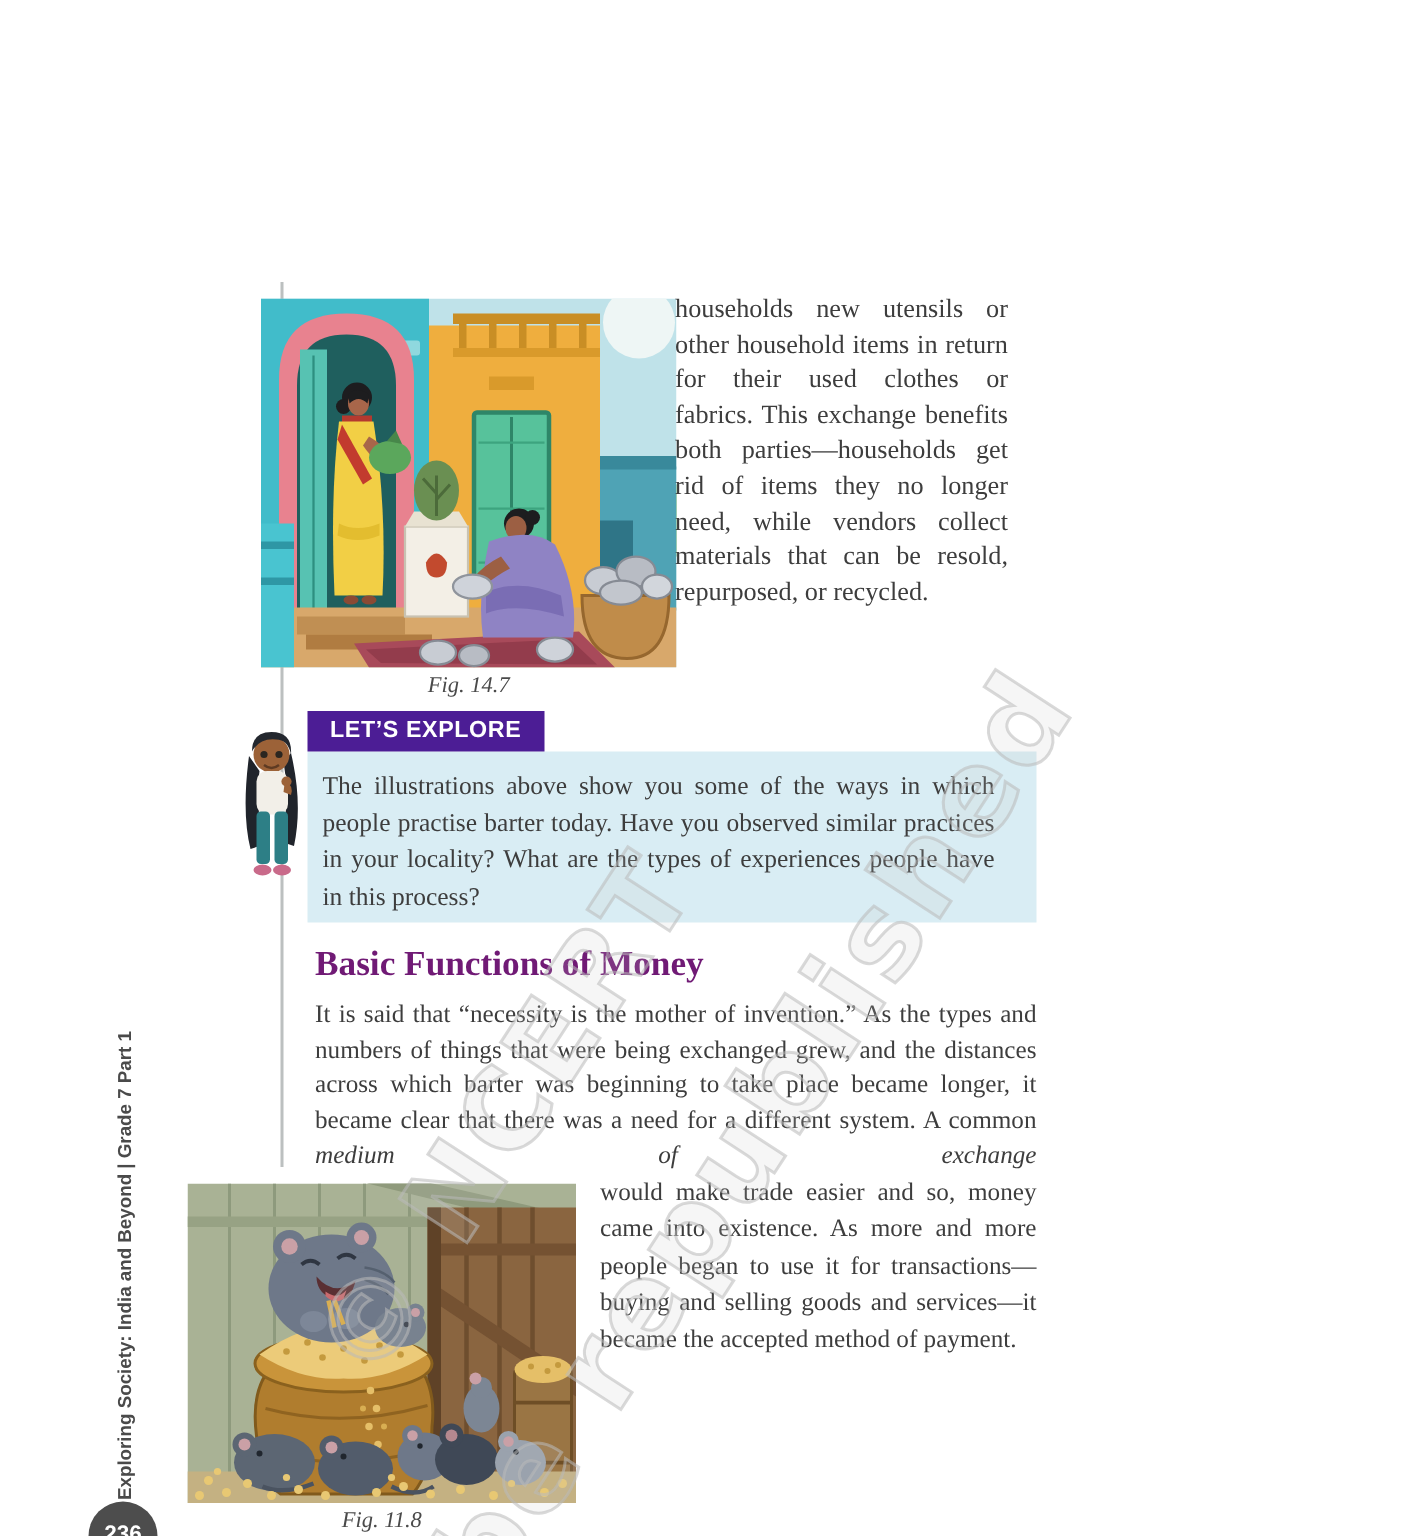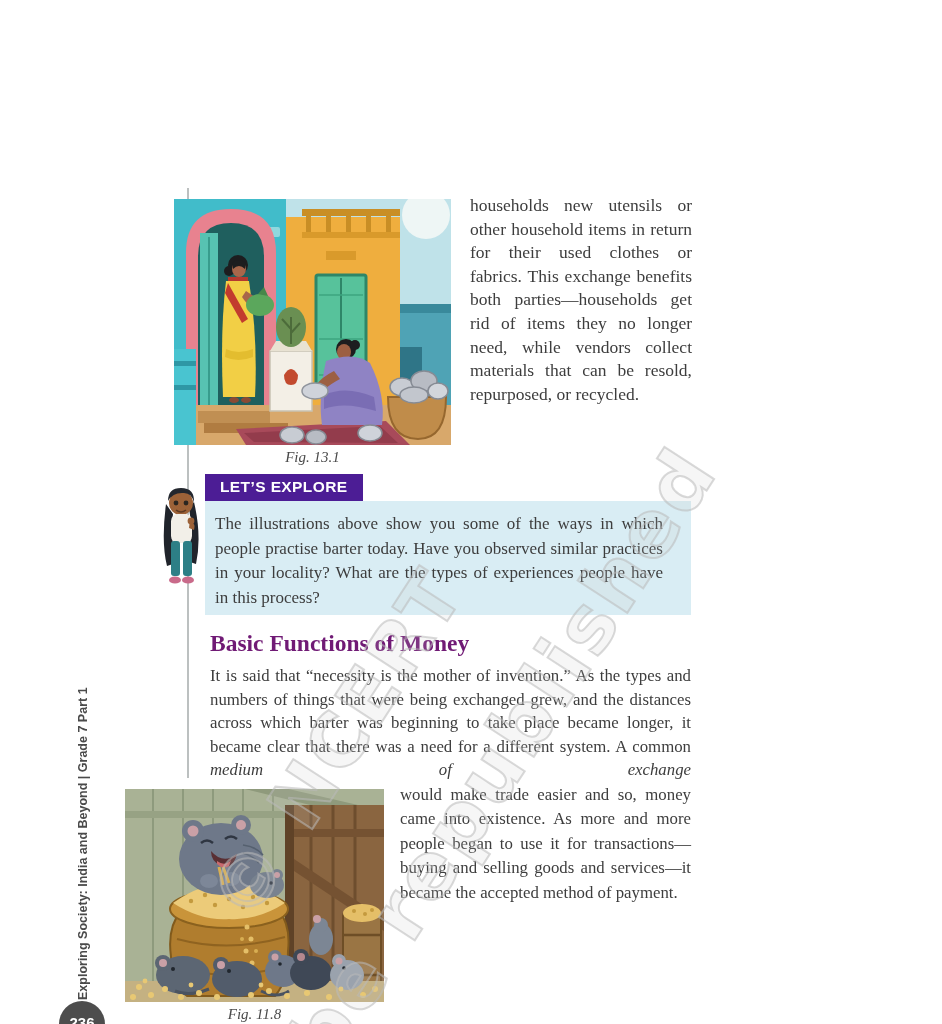--- a/index.html
+++ b/index.html
@@ -31,21 +31,21 @@
     font-size: 15px;
     color: #4a4a4a;
     margin-top: 4px;
     font-family: "Liberation Serif", serif;
   }
   #fig1 { left: 174px; top: 199px; width: 277px; }
   #fig2 { left: 125px; top: 789px; width: 259px; }
 
   .intro-col {
     position: absolute;
-    left: 470px; top: 194px; width: 222px;
+    left: 450px; top: 194px; width: 222px;
     font-size: 17.5px;
     line-height: 23.6px;
     text-align: justify;
     z-index: 2;
   }
   .explore-banner {
     position: absolute;
     left: 205px; top: 474px;
     background: #4c1d95;
     color: #ffffff;
@@ -226,21 +226,21 @@
 
       <path d="M214,198 Q214,240 244,240 Q272,240 272,198 Z" fill="#c08c4a" stroke="#96672e" stroke-width="2"></path>
       <ellipse cx="228" cy="188" rx="12" ry="9" fill="#c8ccd3" stroke="#868b94" stroke-width="1.5"></ellipse>
       <ellipse cx="250" cy="182" rx="13" ry="10" fill="#b8bcc4" stroke="#868b94" stroke-width="1.5"></ellipse>
       <ellipse cx="264" cy="192" rx="10" ry="8" fill="#d2d6dc" stroke="#868b94" stroke-width="1.5"></ellipse>
       <ellipse cx="240" cy="196" rx="14" ry="8" fill="#c2c6cd" stroke="#868b94" stroke-width="1.5"></ellipse>
       <ellipse cx="118" cy="236" rx="12" ry="8" fill="#c8ccd3" stroke="#868b94" stroke-width="1.5"></ellipse>
       <ellipse cx="142" cy="238" rx="10" ry="7" fill="#b8bcc4" stroke="#868b94" stroke-width="1.5"></ellipse>
       <ellipse cx="196" cy="234" rx="12" ry="8" fill="#cfd3da" stroke="#868b94" stroke-width="1.5"></ellipse>
     </svg>
-    <div class="fig-caption">Fig. 13.1</div>
+    <div class="fig-caption">Fig. 14.7</div>
   </div>
 
   <div class="intro-col">households new utensils or other household items in return for their used clothes or fabrics. This exchange benefits both parties—households get rid of items they no longer need, while vendors collect materials that can be resold, repurposed, or recycled.</div>
 
   <div class="explore-banner">LET’S EXPLORE</div>
   <div class="explore-box">
     <span>The illustrations above show you some of the ways in which people practise barter today. Have you observed similar practices in your locality? What are the types of experiences people have in this process?</span>
   </div>
 
   <div class="mascot">

